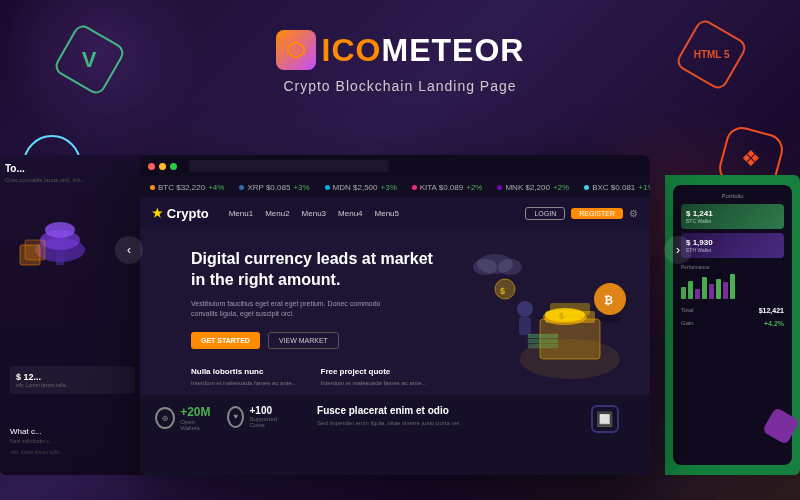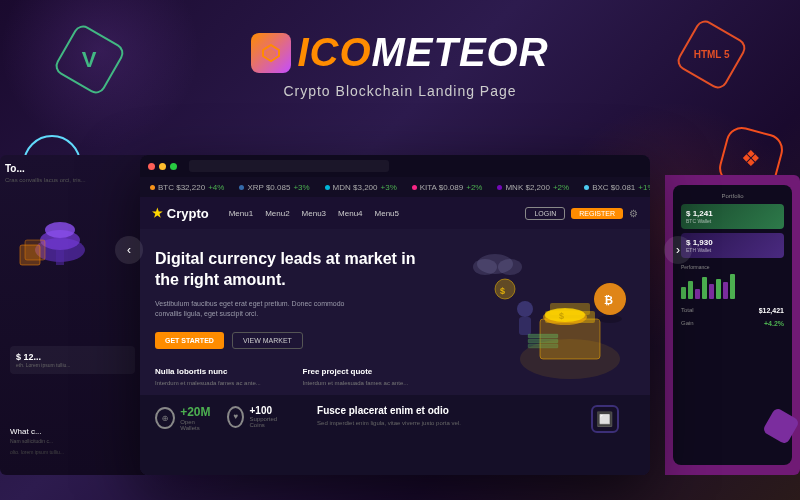--- a/index.html
+++ b/index.html
@@ -30,24 +30,23 @@
     .logo-icon {
       width: 40px; height: 40px;
       background: linear-gradient(135deg, #ff8c00, #c44dff);
       border-radius: 8px;
       margin-right: 6px;
       display: flex; align-items: center; justify-content: center;
       font-size: 18px; font-weight: bold; color: white;
     }
 
     .logo-text {
-      font-size: 40px;
+      font-size: 32px;
       font-weight: 900;
       letter-spacing: 1px;
-      font-style: italic;
     }
 
     .logo-ico {
       color: #ff8c00;
     }
     .logo-meteor {
       color: white;
     }
 
     .subtitle {
@@ -256,20 +255,21 @@
     }
 
     .nav-gear {
       color: #888;
       font-size: 10px;
     }
 
     .browser-content {
       display: flex;
       height: calc(100% - 74px);
+      padding-left: 36px;
     }
 
     .content-left {
       flex: 1;
       padding: 20px 15px;
     }
 
     .hero-title {
       font-size: 16px;
       font-weight: 800;
@@ -365,21 +365,21 @@
       overflow: hidden;
       padding: 15px 10px;
     }
 
     
     .right-panel {
       position: absolute;
       right: 0; top: 175px;
       width: 135px;
       height: 300px;
-      background: #701a75;
+      background: #15803d;
       border-radius: 0 6px 6px 0;
       z-index: 4;
       overflow: hidden;
       padding: 10px 8px;
     }
 
     .phone-screen {
       background: #0f0a1e;
       border-radius: 8px;
       padding: 8px;
@@ -533,21 +533,21 @@
       <rect x="46" y="55" width="8" height="15" fill="rgba(80,40,160,0.6)"></rect>
 
       <rect x="10" y="50" width="20" height="20" rx="2" fill="rgba(255,140,0,0.3)" stroke="rgba(255,140,0,0.5)" stroke-width="1"></rect>
       <rect x="15" y="45" width="20" height="20" rx="2" fill="rgba(255,140,0,0.2)" stroke="rgba(255,140,0,0.4)" stroke-width="1"></rect>
     </svg>
   </div>
   <div style="position:absolute;left:5px;top:8px;">
     <div style="font-size:10px;color:white;font-weight:700;margin-bottom:3px;">To...</div>
     <div style="font-size:6px;color:#555;line-height:1.3;">Cras convallis lacus orci, tris...</div>
   </div>
-  <div style="position:absolute;bottom:96px;left:10px;right:10px;">
+  <div style="position:absolute;bottom:76px;left:10px;right:10px;">
     <div style="background:rgba(255,255,255,0.05);border-radius:4px;padding:6px;margin-bottom:5px;">
       <div style="font-size:9px;font-weight:700;color:white;">$ 12...</div>
       <div style="font-size:5px;color:#666;">eth. Lorem ipsum tulliu...</div>
     </div>
   </div>
   <div style="position:absolute;bottom:20px;left:10px;">
     <div style="font-size:8px;font-weight:400;color:white;margin-bottom:2px;">What c...</div>
     <div style="font-size:5px;color:#555;line-height:1.3;">Nam sollicitudin c...</div>
     <div style="font-size:5px;color:#444;margin-top:5px;">olto. lorem ipsum tulliu...</div>
   </div>
@@ -605,21 +605,21 @@
       <span>BTC $32,220</span>
       <span class="ticker-up">+4%</span>
     </div>
     <div class="ticker-item">
       <div class="ticker-dot" style="background:#346aa9;"></div>
       <span>XRP $0.085</span>
       <span class="ticker-up">+3%</span>
     </div>
     <div class="ticker-item">
       <div class="ticker-dot" style="background:#00b4d8;"></div>
-      <span>MDN $3,200</span>
+      <span>MDN $2,500</span>
       <span class="ticker-up">+3%</span>
     </div>
     <div class="ticker-item">
       <div class="ticker-dot" style="background:#f72585;"></div>
       <span>KITA $0.089</span>
       <span class="ticker-up">+2%</span>
     </div>
     <div class="ticker-item">
       <div class="ticker-dot" style="background:#7209b7;"></div>
       <span>MNK $2,200</span>

